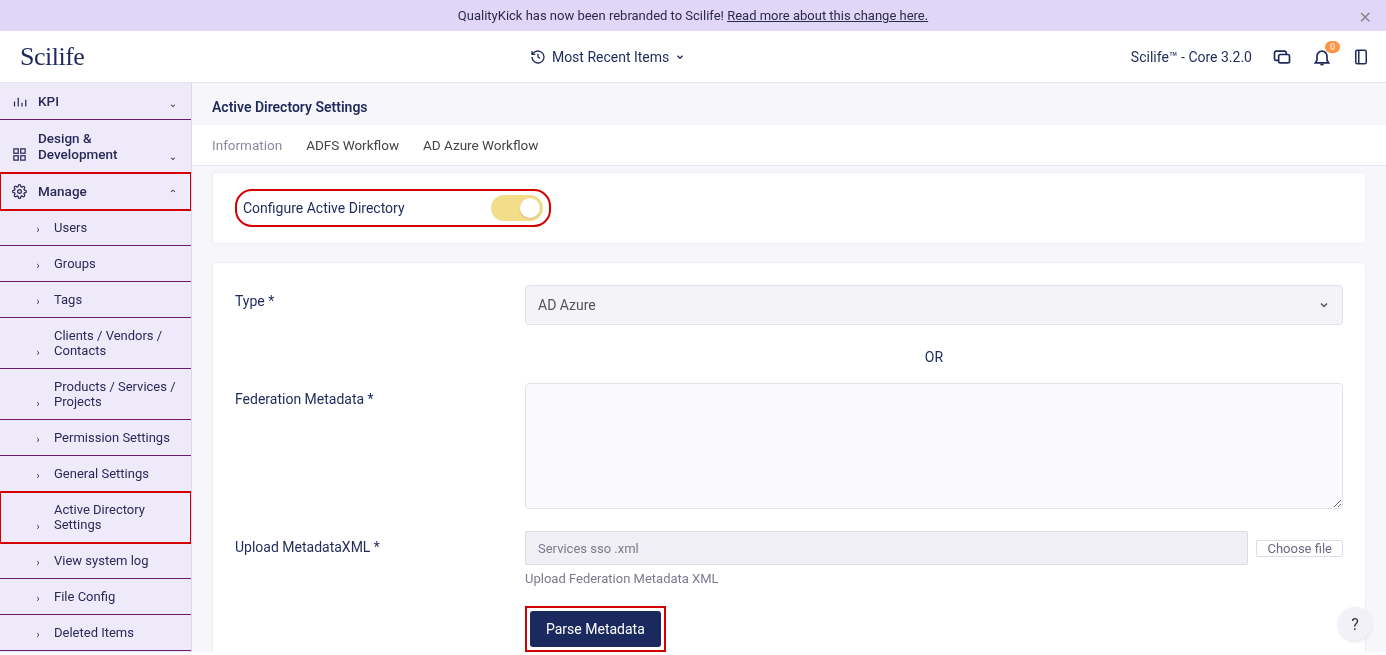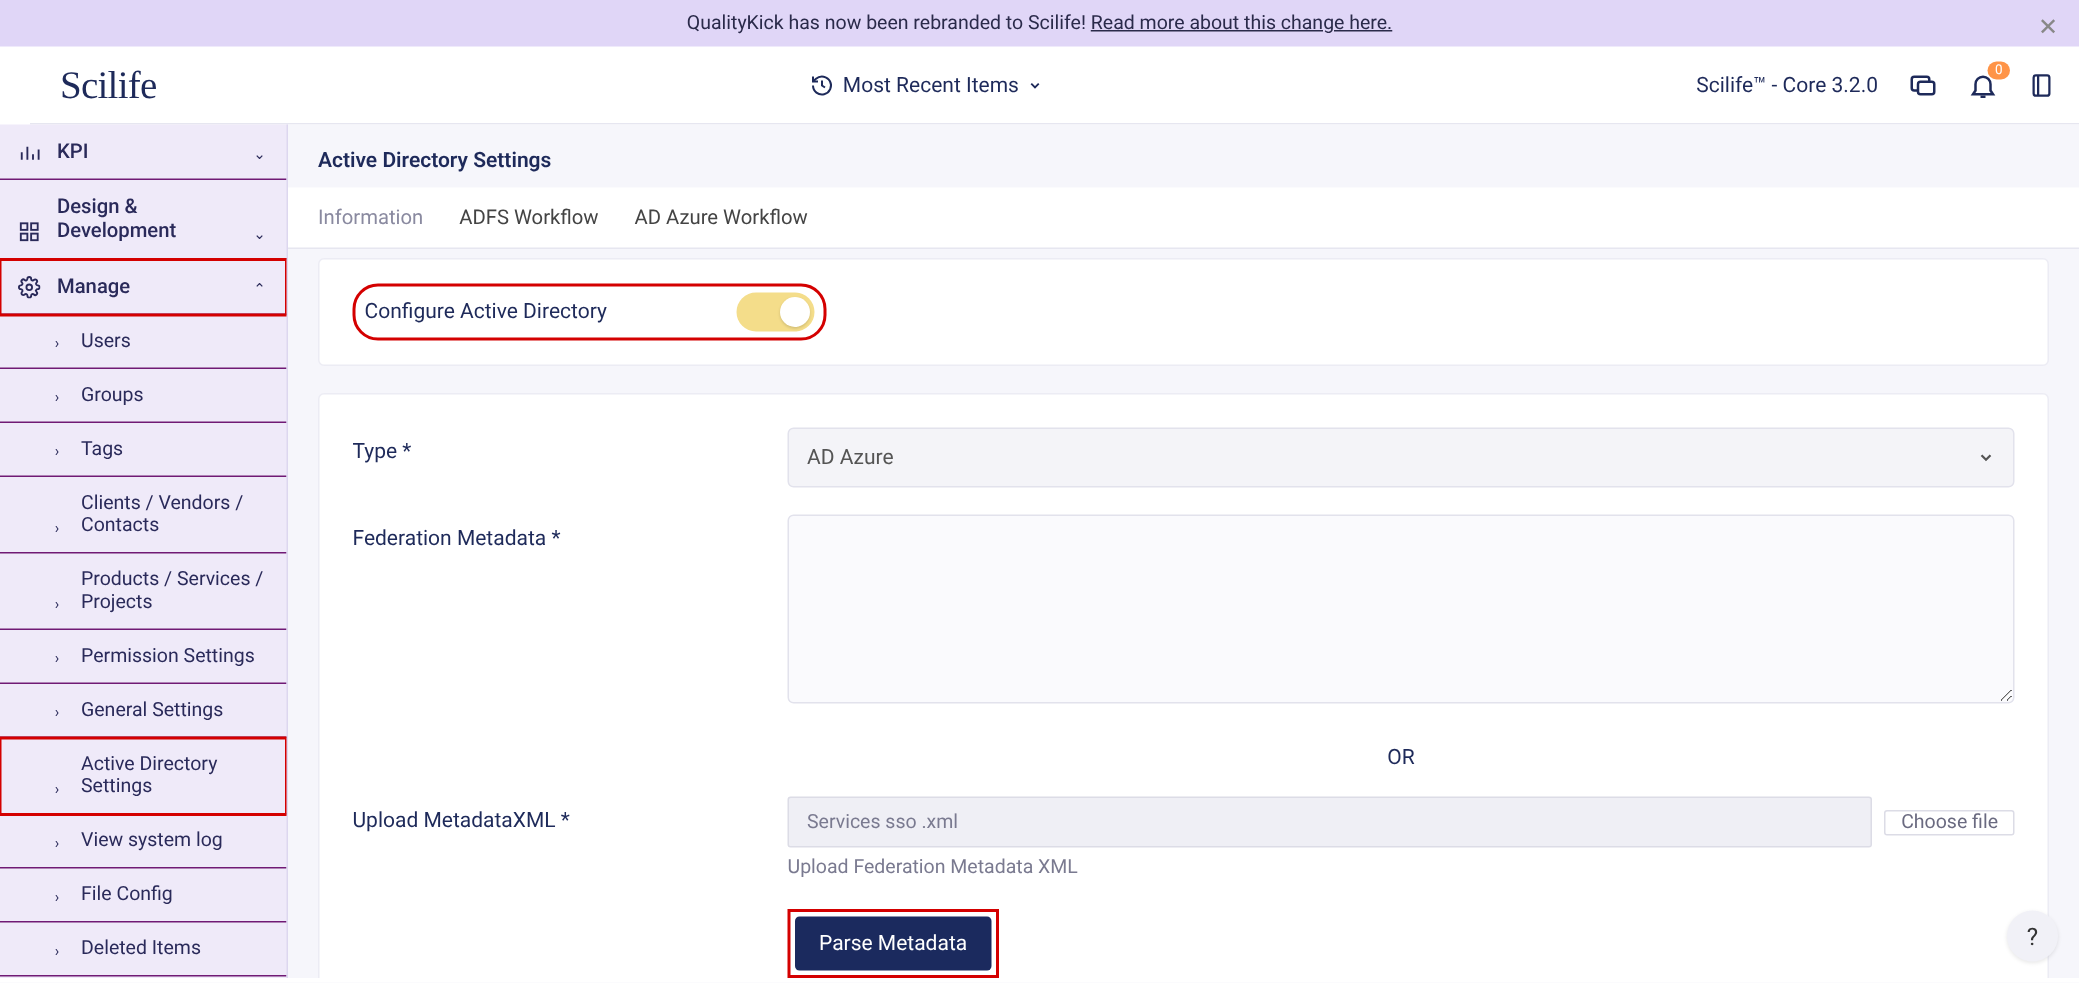--- a/index.html
+++ b/index.html
@@ -2,21 +2,21 @@
 <html><head>
 <meta charset="utf-8">
 <style>
   * { box-sizing: border-box; margin: 0; padding: 0; font-family: -apple-system, BlinkMacSystemFont, "Segoe UI", Roboto, Arial, sans-serif; }
   body { background: #fff; width: 1386px; height: 655px; overflow: hidden; position: relative; color: #1e2a5a; }
   
   .banner { background: #e0d6f7; padding: 8px 12px; text-align: center; font-size: 13px; color: #2a2a4a; position: relative; }
   .banner a { text-decoration: underline; color: #2a2a4a; }
   .banner-close { position: absolute; right: 14px; top: 8px; color: #888; font-size: 16px; cursor: pointer; }
   
-  .topbar { display: flex; align-items: center; height: 52px; border-bottom: 1px solid #e6e6f0; background: #fff; padding: 0 16px; margin-left: 20px; }
+  .topbar { display: flex; align-items: center; height: 52px; border-bottom: 1px solid #e6e6f0; background: #fff; padding: 0 16px; }
   .logo { font-size: 26px; font-weight: 500; letter-spacing: -0.5px; color: #1e2a5a; margin-left: 4px; font-family: Georgia, serif; }
   .topbar-center { flex: 1; display: flex; justify-content: center; align-items: center; gap: 6px; color: #1e2a5a; font-size: 14px; }
   .topbar-version { font-size: 14px; color: #1e2a5a; margin-right: 20px; }
   .topbar-icons { display: flex; align-items: center; gap: 20px; }
   .topbar-icon { position: relative; color: #1e2a5a; }
   .badge { position: absolute; top: -6px; right: -8px; background: #ff9447; color: #fff; font-size: 9px; border-radius: 8px; padding: 1px 5px; }
   
   .layout { display: flex; height: calc(655px - 34px - 52px); }
   
   .sidebar { width: 192px; background: #efeaf9; border-right: 1px solid #ddd7ef; overflow-y: auto; font-size: 13.5px; }
@@ -219,29 +219,29 @@
             <div class="select hl-red-box">
               <span>AD Azure</span>
               <span>
                   <svg width="12" height="12" viewBox="0 0 24 24" fill="none" stroke="#555" stroke-width="3">
                     <polyline points="6 9 12 15 18 9"></polyline>
                   </svg>
                 </span>
             </div>
           </div>
         </div>
-        <div class="form-row">
-          <div class="form-label">Federation Metadata *</div>
-          <div class="form-control">
-            <textarea class="textarea" style=""></textarea>
-          </div>
-        </div>
         <div class="form-row" style="margin-bottom:4px;">
           <div class="form-label"></div>
           <div class="form-control or">OR</div>
+        </div>
+        <div class="form-row">
+          <div class="form-label">Federation Metadata *</div>
+          <div class="form-control">
+            <textarea class="textarea" style=""></textarea>
+          </div>
         </div>
         <div class="form-row" style="align-items:flex-start;">
           <div class="form-label">Upload MetadataXML *</div>
           <div class="form-control">
             <div style="display:flex; align-items:center;">
               <div class="fileinput hl-red-box">
                   <span>Services sso .xml</span>
                 </div>
               <div class="choose hl-red-box">Choose file</div>
             </div>

